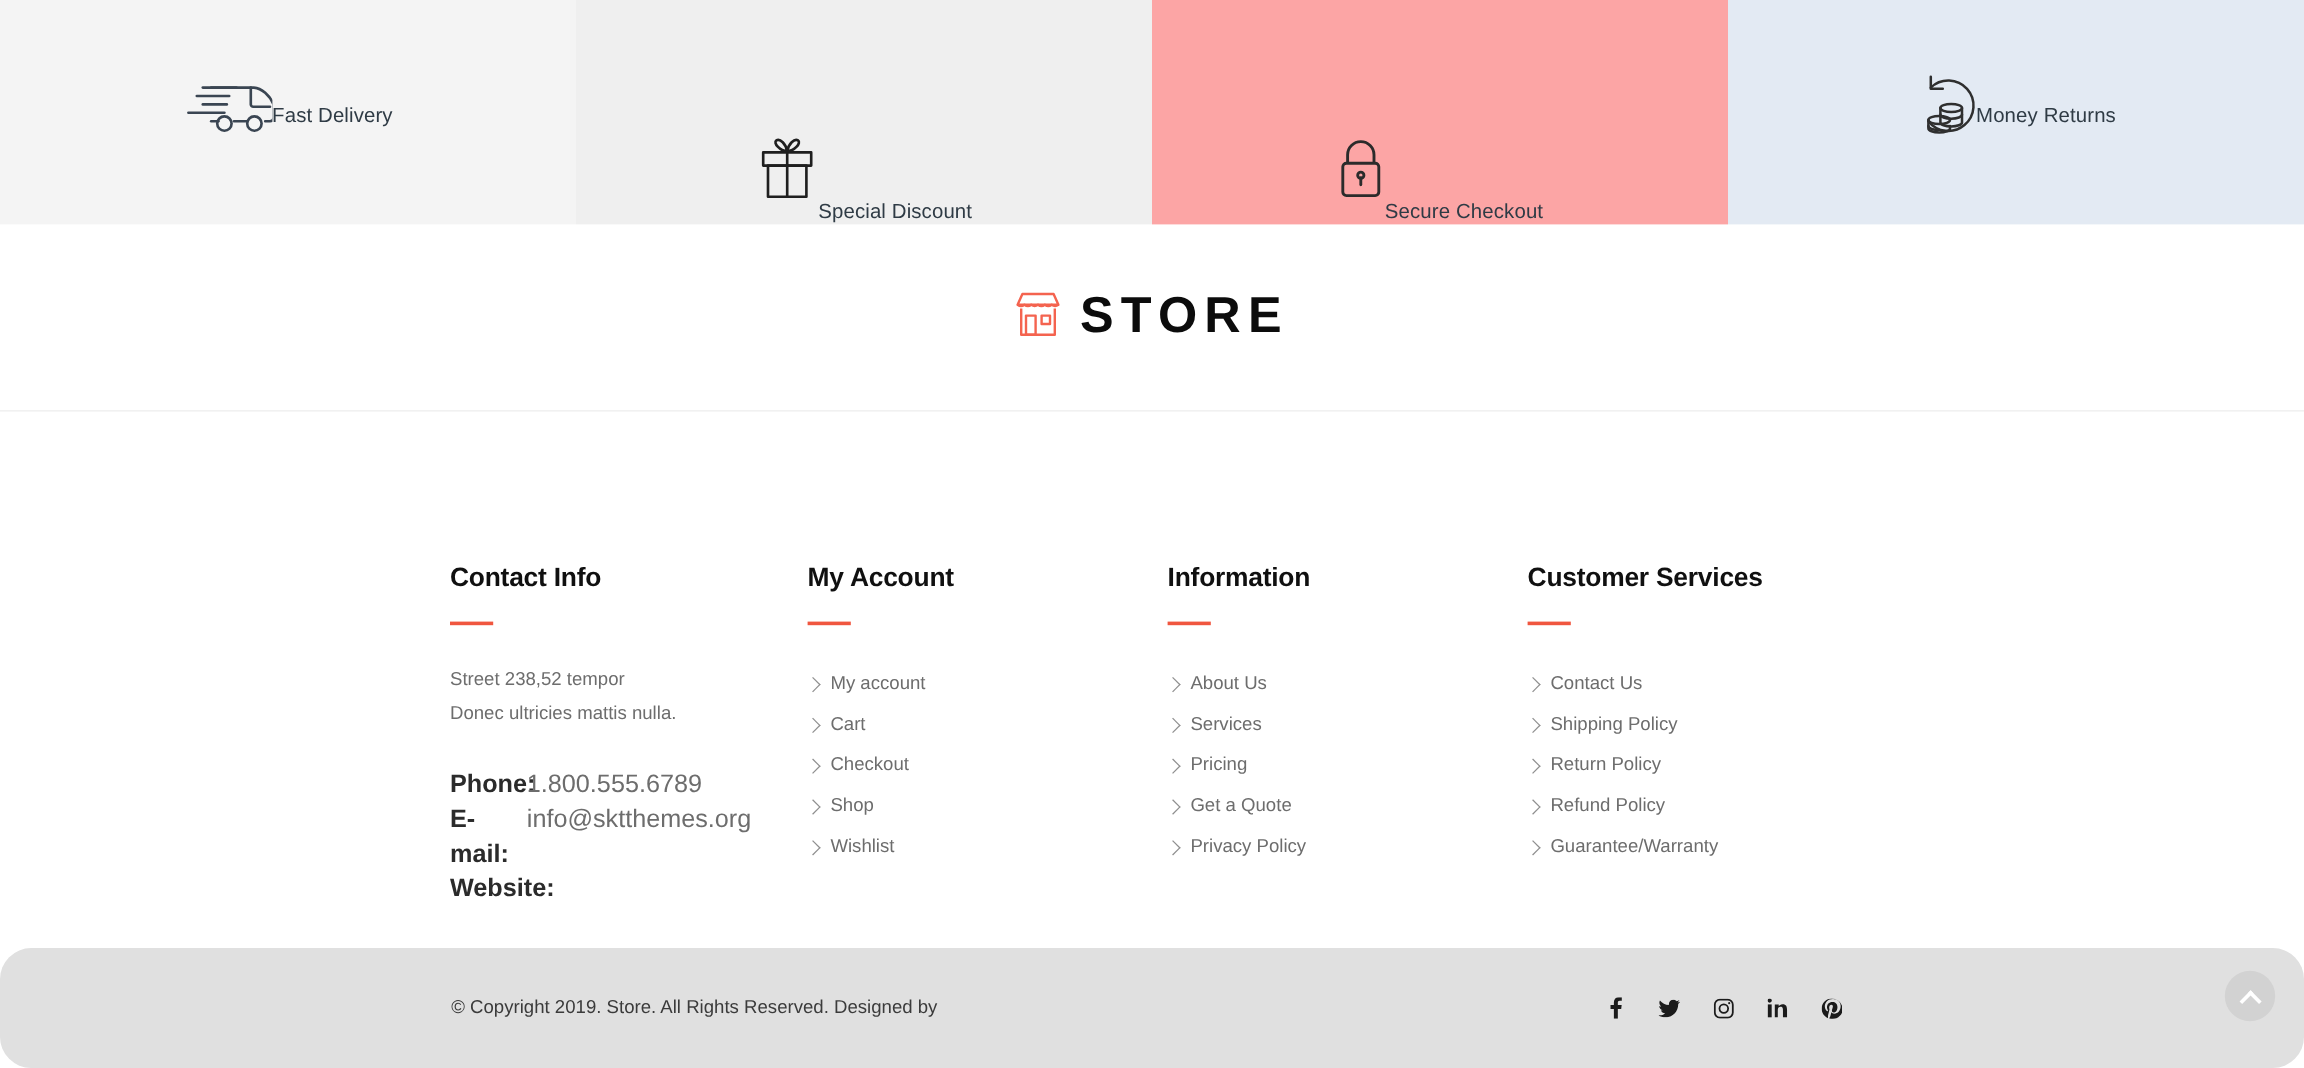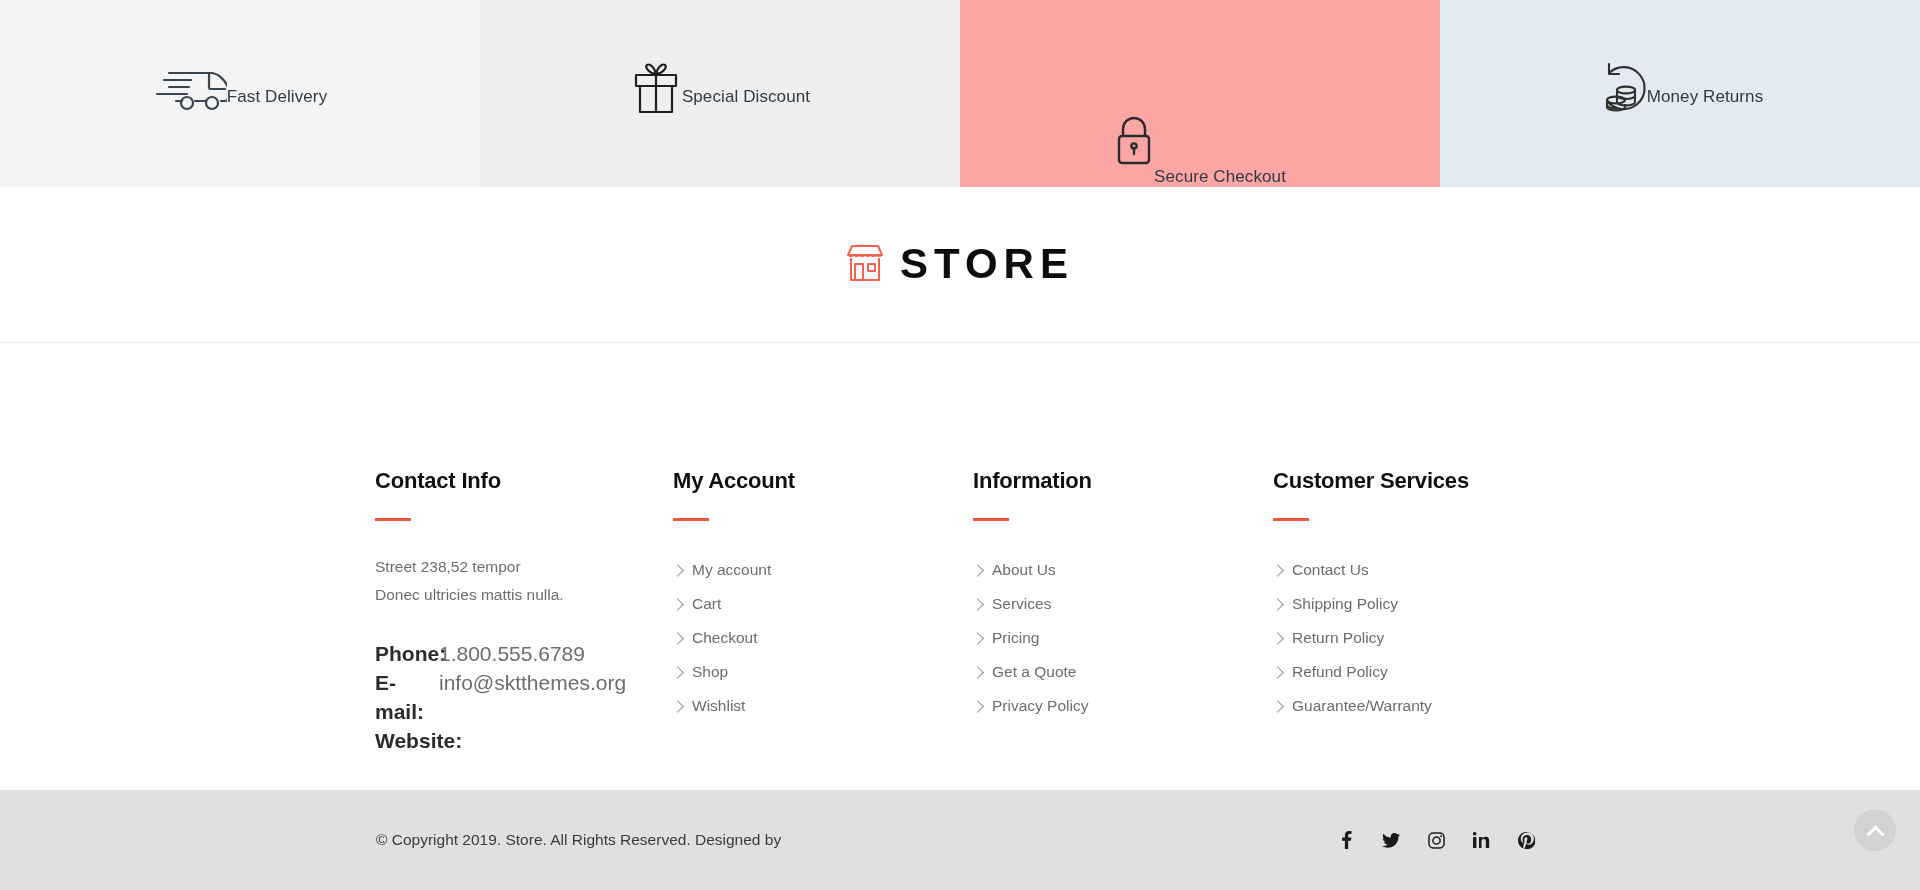--- a/index.html
+++ b/index.html
@@ -18,21 +18,21 @@
     height: 187px;
   }
   .feature {
     flex: 1 1 0;
     display: flex;
     align-items: center;
     justify-content: center;
     padding-top: 6px;
   }
   .feature:nth-child(1) { background: #f4f4f4; }
-  .feature:nth-child(2) { background: #efefef; }
+  .feature:nth-child(2) { background: #efefef; align-items: flex-end; }
   .feature:nth-child(3) { background: #fca5a5; align-items: flex-end; }
   .feature:nth-child(4) { background: #e3eaf3; }
 
   .feature-icon {
     height: 58px;
     display: flex;
     align-items: center;
     justify-content: center;
     margin-bottom: 18px;
   }
@@ -131,20 +131,21 @@
     top: 0px;
   }
 
   
   .bottom-bar {
     height: 100px;
     background: #e0e0e0;
     display: flex;
     align-items: center;
     position: relative;
+    border-radius: 26px;
   }
   .copyright {
     position: absolute;
     left: 376px;
     font-size: 15.5px;
     color: #3b3b3b;
   }
   .socials {
     position: absolute;
     right: 385px;

